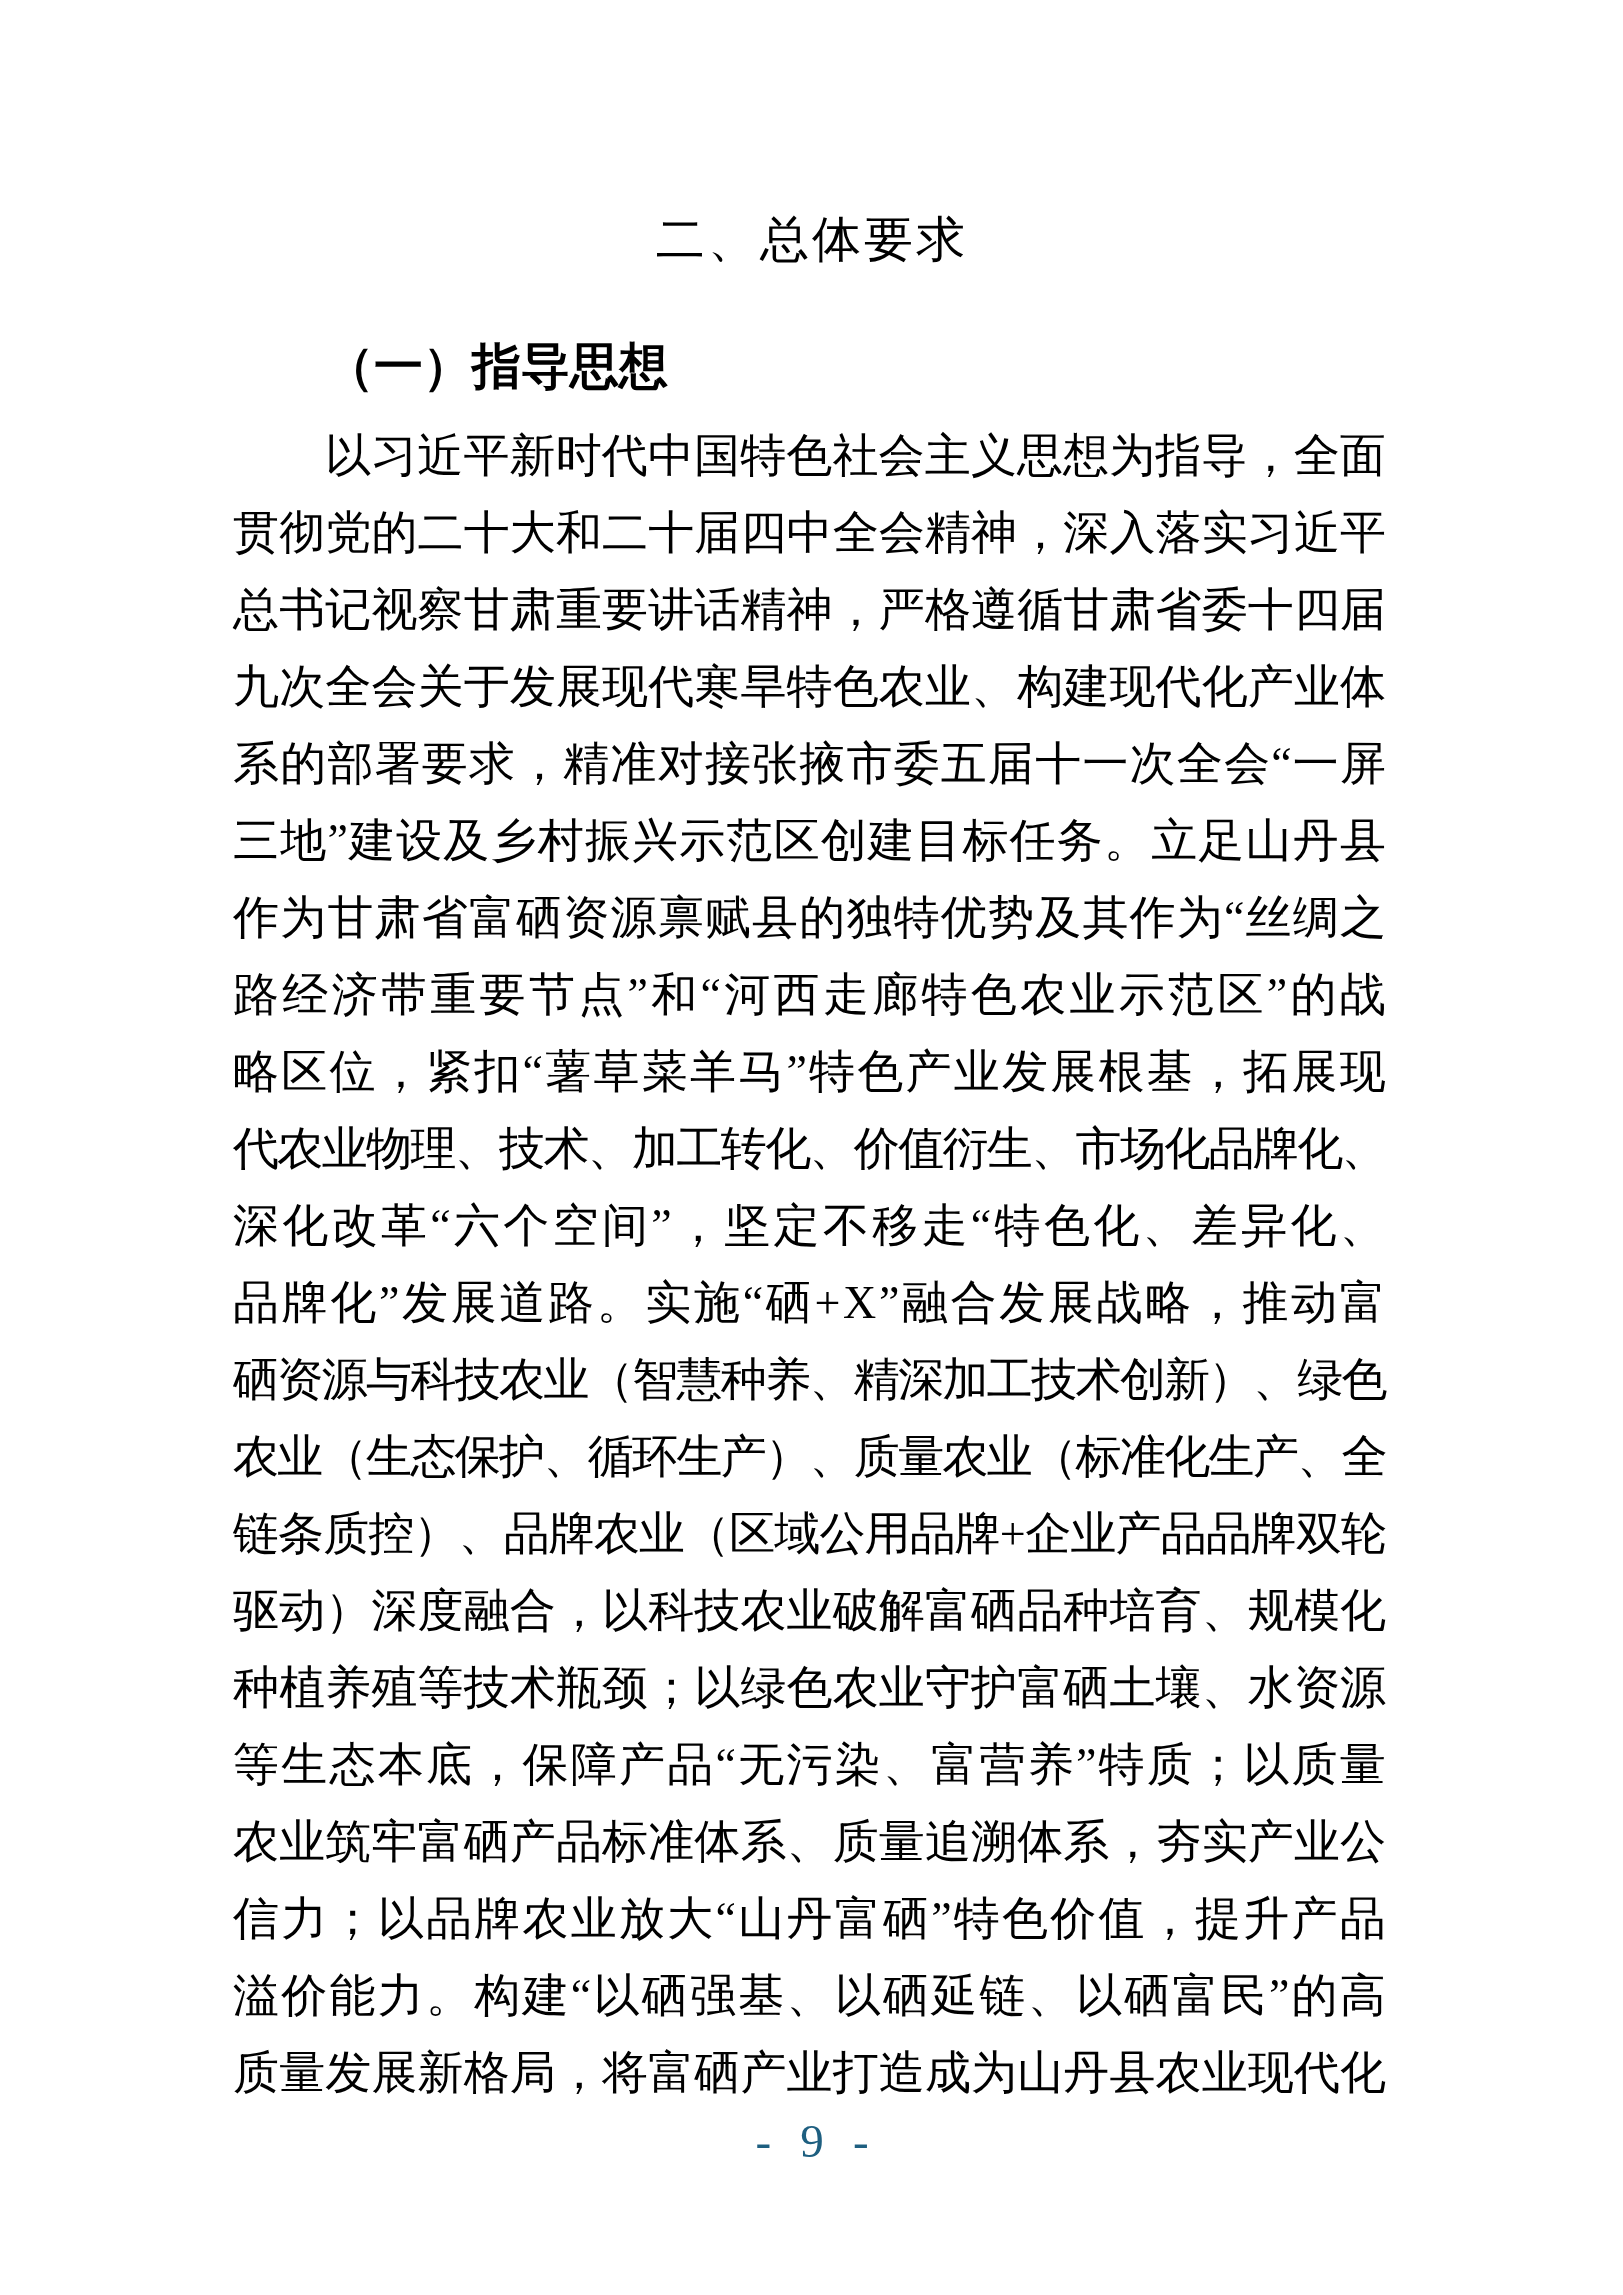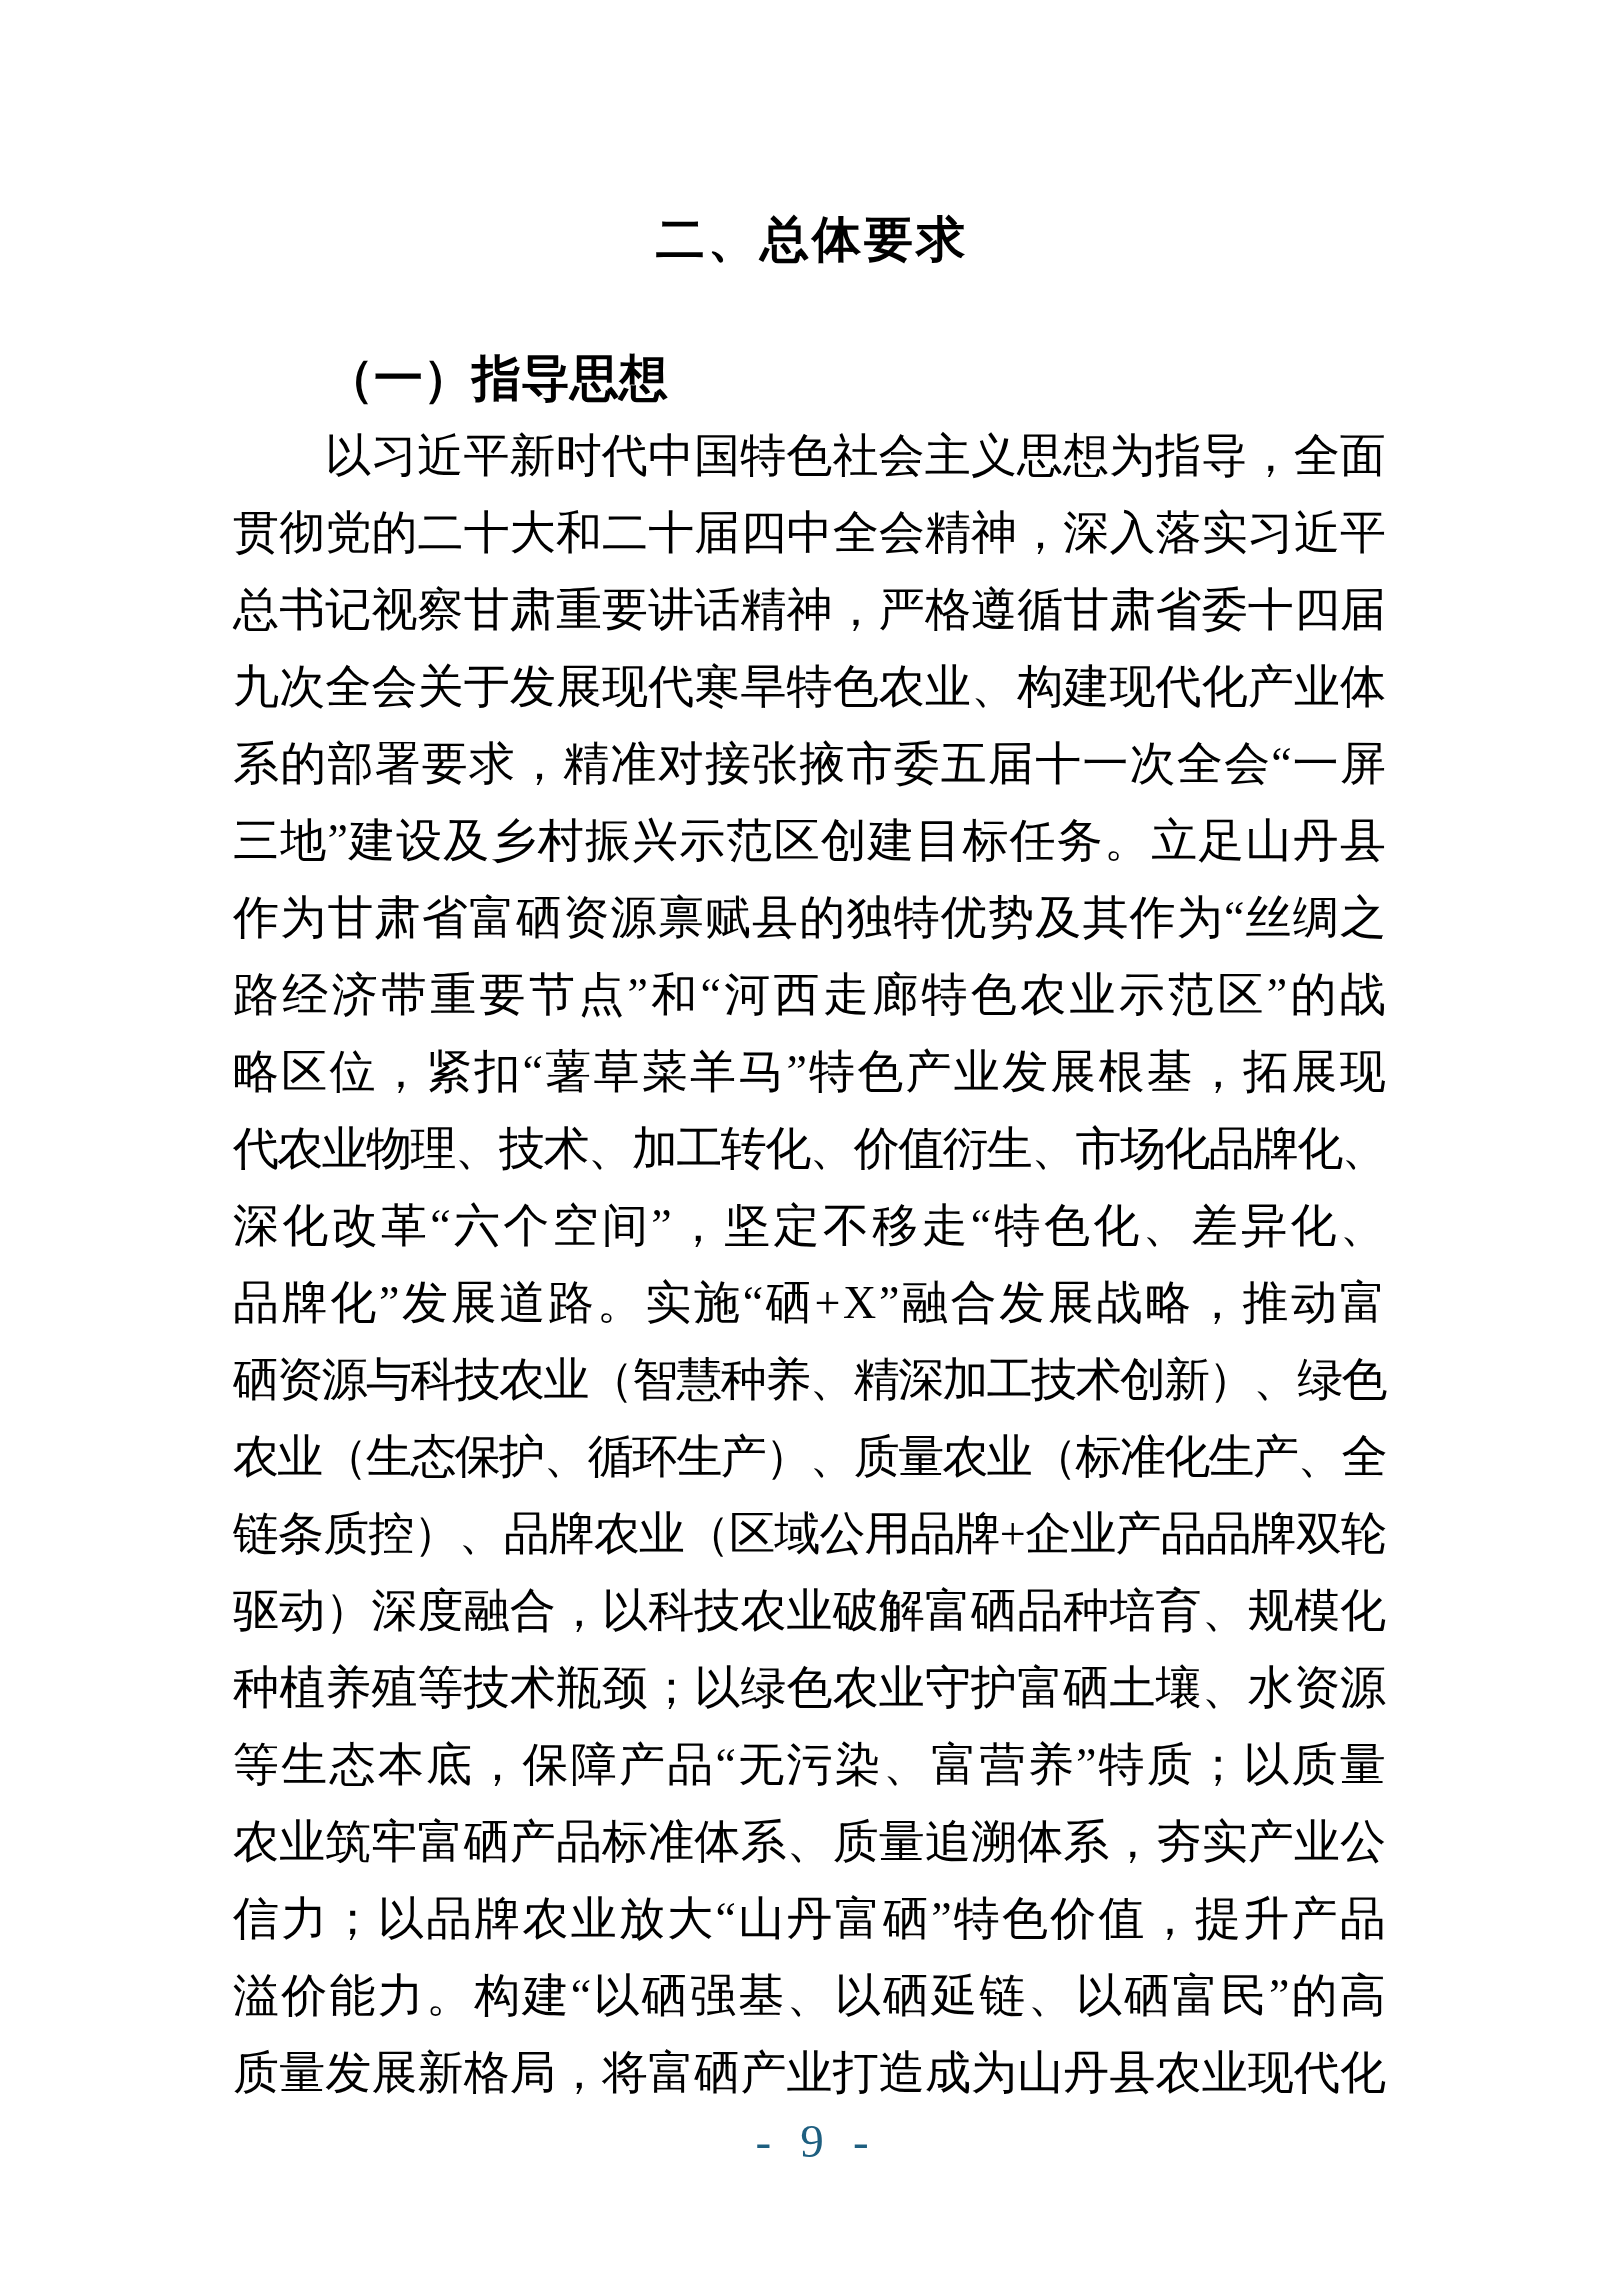--- a/index.html
+++ b/index.html
@@ -17,28 +17,28 @@
     color: #000000;
   }
   .doc-title {
     position: absolute;
     top: 209px;
     left: 233px;
     width: 1158px;
     text-align: center;
     font-size: 49px;
     line-height: 61px;
-    font-weight: bold;
+    font-weight: normal;
     letter-spacing: 3.1px;
     color: #000000;
     white-space: nowrap;
   }
   .doc-heading {
     position: absolute;
-    top: 348px;
+    top: 336px;
     left: 233px;
     width: 1158px;
     padding-left: 92px;
     box-sizing: border-box;
     font-size: 49px;
     line-height: 62px;
     font-weight: bold;
     color: #000000;
     white-space: nowrap;
   }

